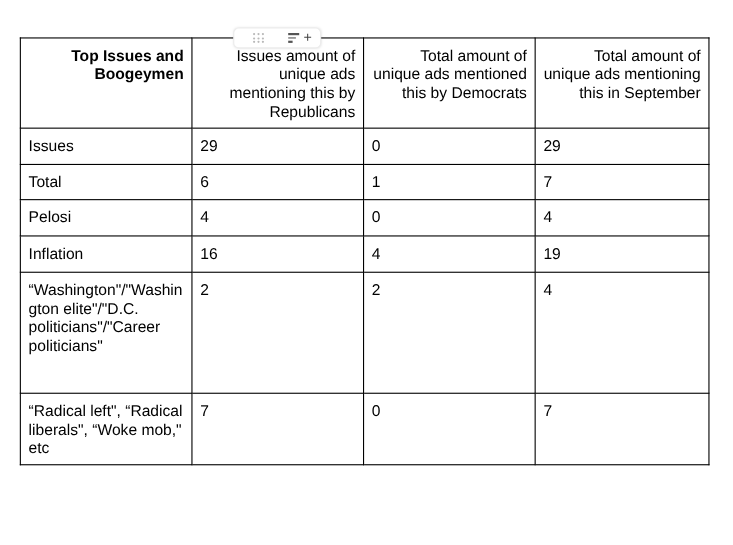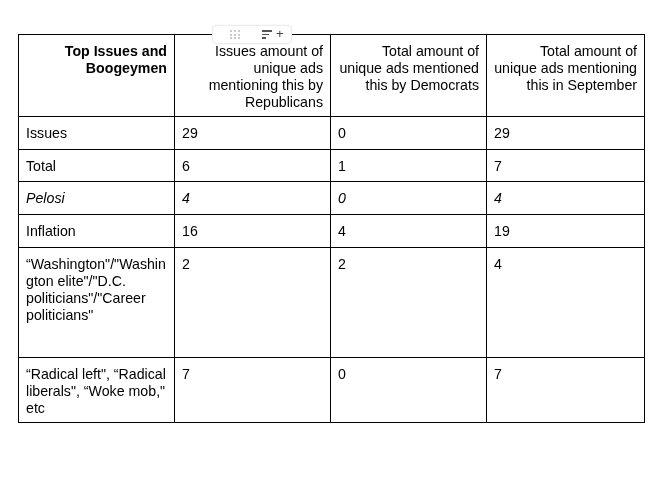--- a/index.html
+++ b/index.html
@@ -38,21 +38,21 @@
       padding: 8px 7px 0 7px;
       font-weight: normal;
       word-wrap: break-word;
       overflow-wrap: anywhere;
     }
     th.first { font-weight: bold; }
     tr.h-head td, tr.h-head th { height: 73px; text-align: right; }
     tr.h-r0 td { height: 40px; }
     tr.h-r1 td { height: 24px; }
     tr.h-r2 td { height: 23px; }
-    tr.h-r3 td { height: 24px; font-style: italic; }
+    tr.h-r3 td { height: 24px; }
     tr.h-r4 td { height: 24px; margin-left: 16px; }
     tr.h-r5 td { height: 101px; }
     tr.h-r6 td { height: 56px; }
 
     .table-toolbar {
       position: absolute;
       left: 212px;
       top: 25px;
       width: 78px;
       height: 17px;

